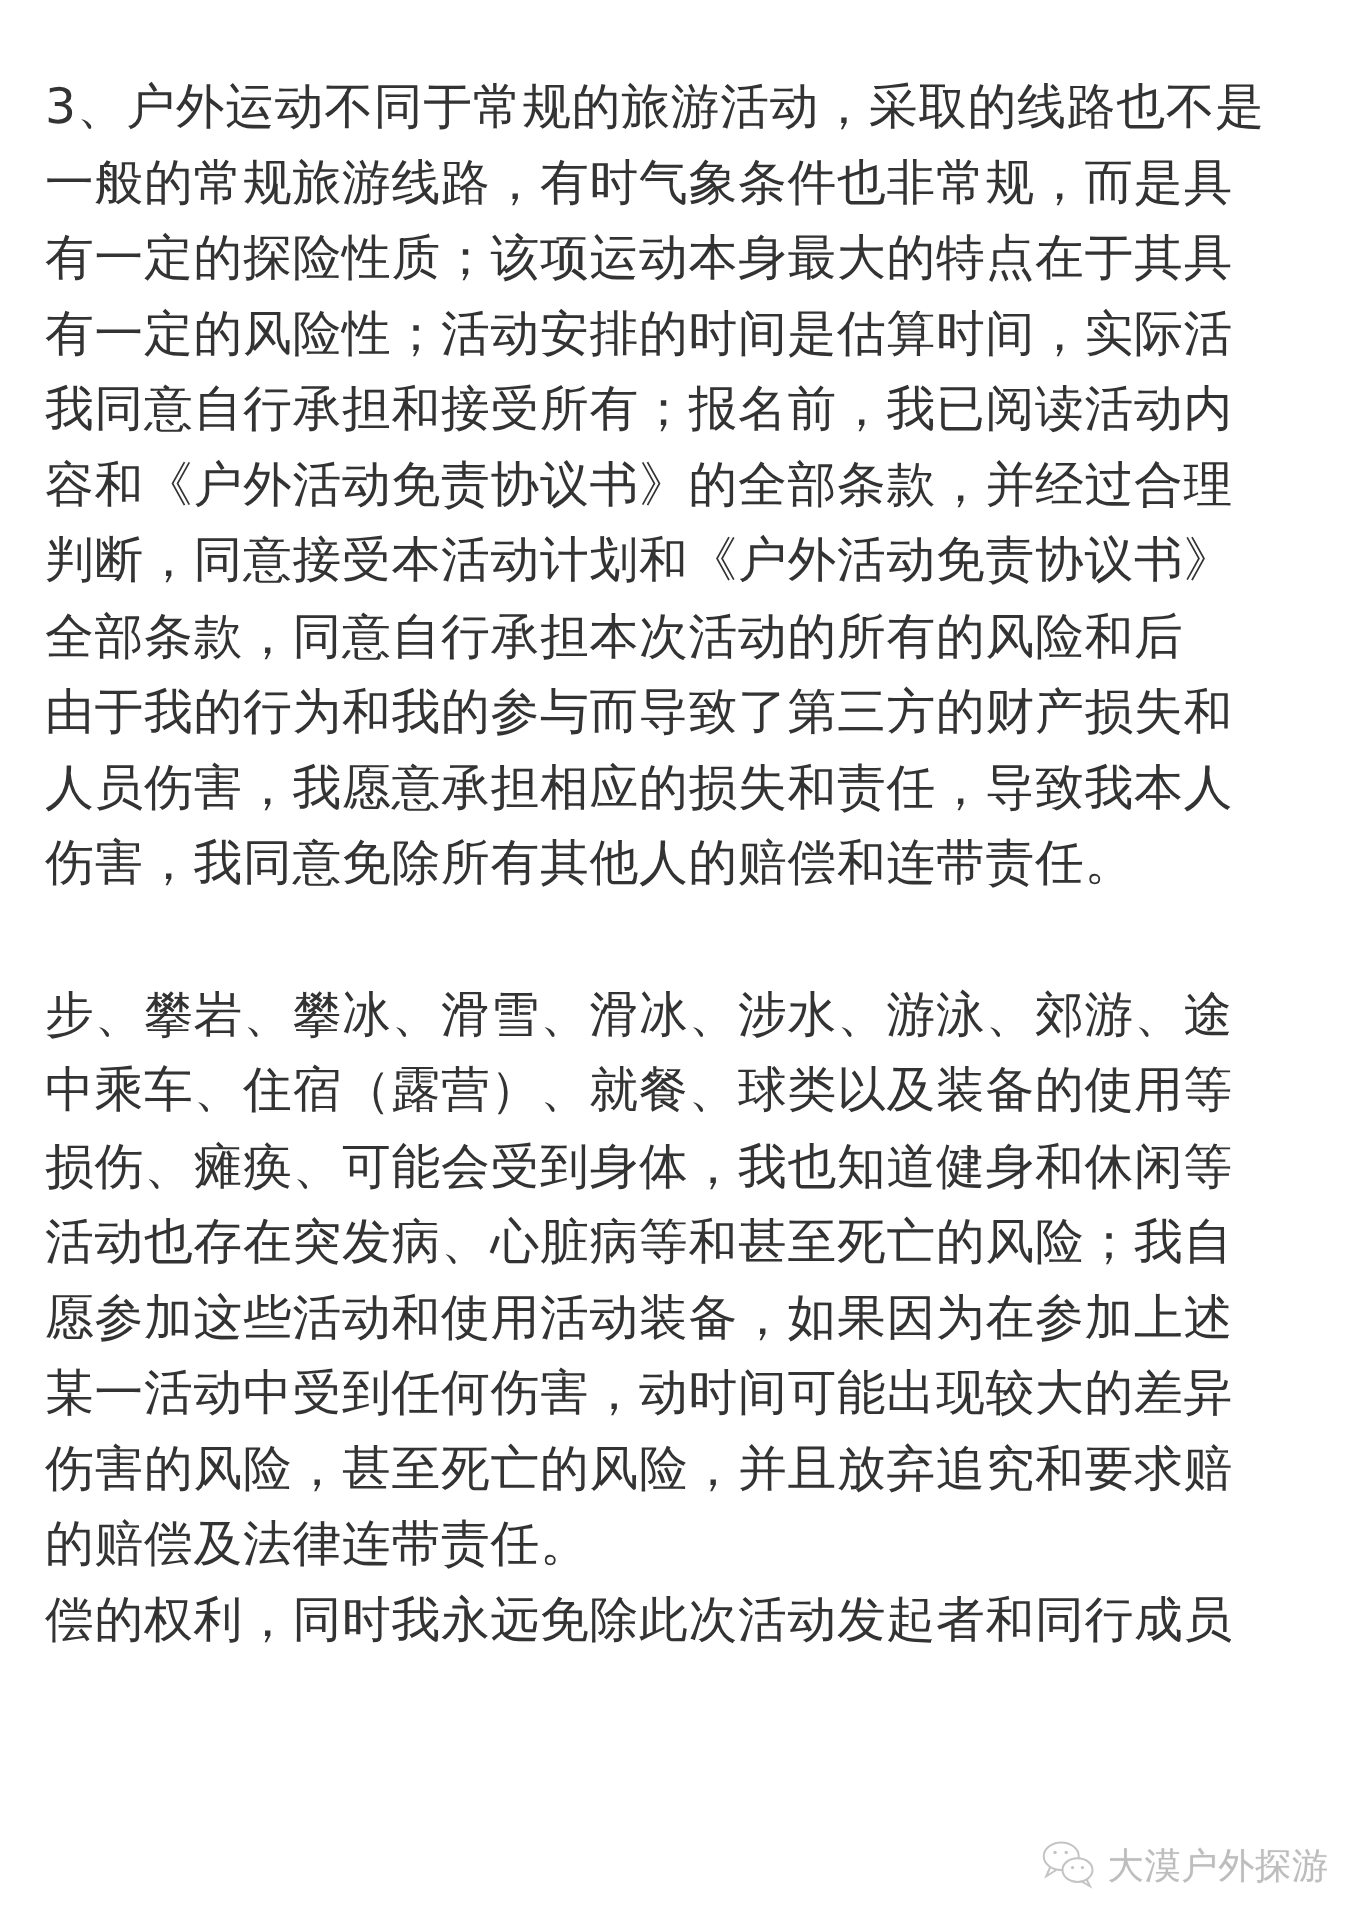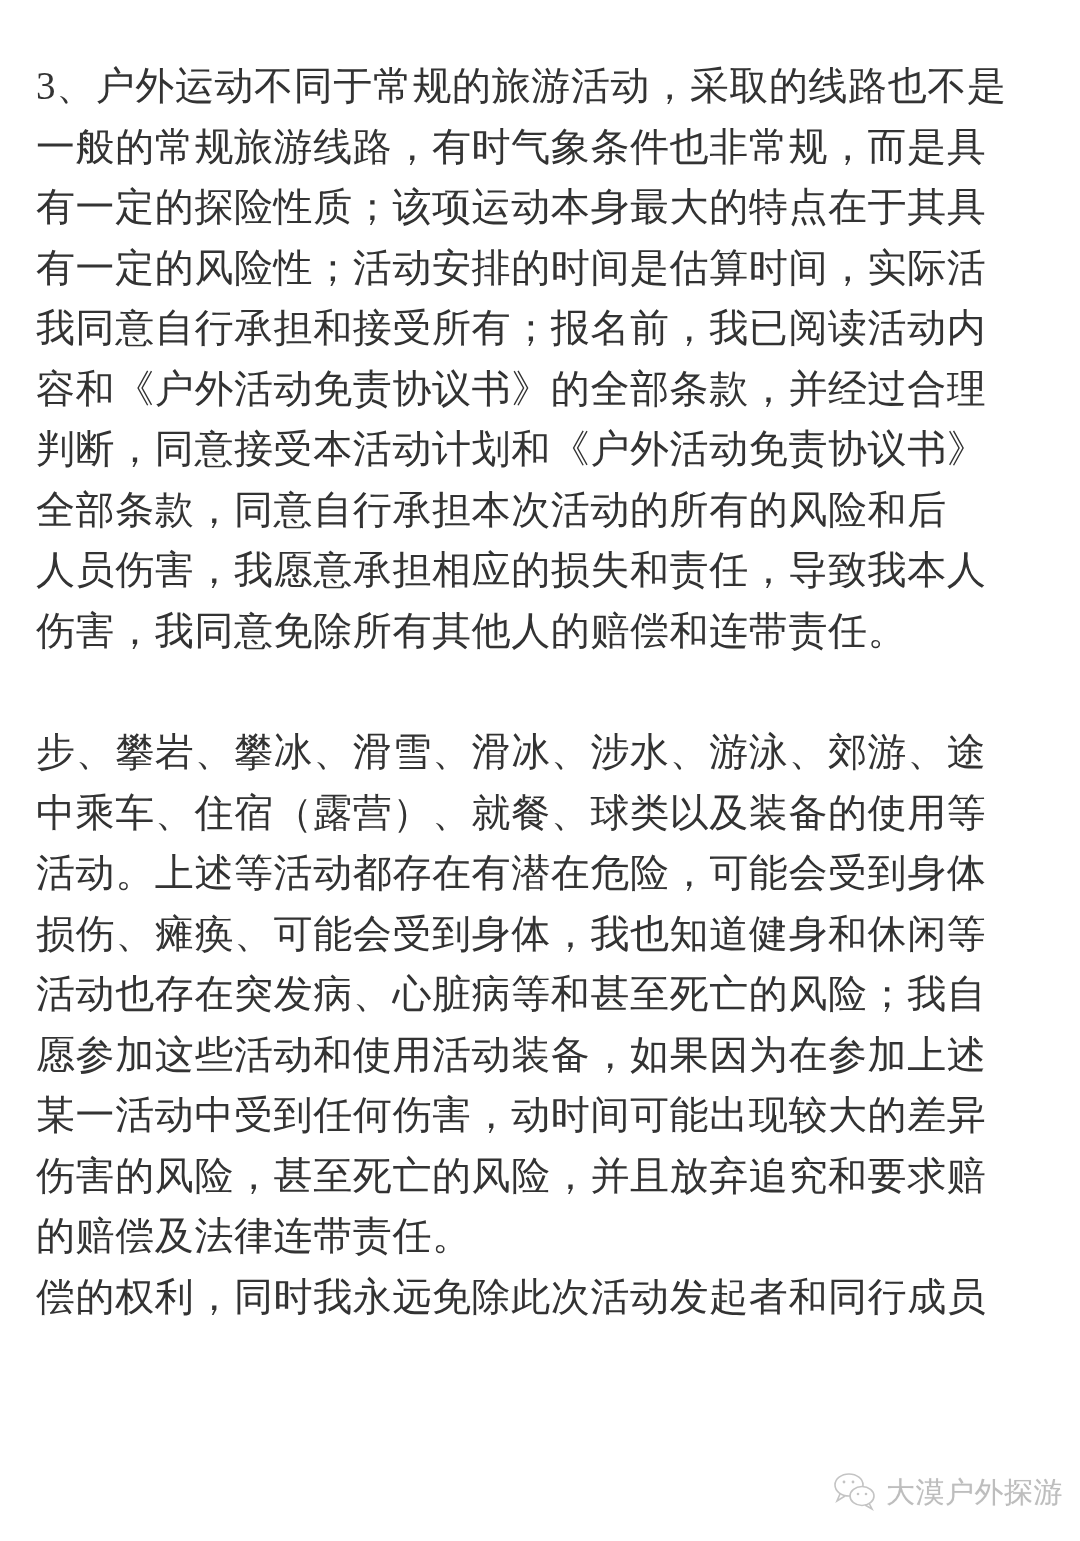--- a/index.html
+++ b/index.html
@@ -13,21 +13,20 @@
       position: relative;
       overflow: hidden;
       font-family: "DejaVu Sans", "Liberation Sans", sans-serif;
       color: #333333;
     }
     .article {
       position: absolute;
       left: 36px;
       top: 56px;
       width: 1010px;
-      font-family: Liberation Serif, serif;
     }
     .para {
       margin: 0;
     }
     .line {
       display: block;
       font-size: 39px;
       line-height: 60.5px;
       height: 60.5px;
       white-space: nowrap;
@@ -62,30 +61,30 @@
 <div class="article">
   <div class="para">
     <span class="line">3、户外运动不同于常规的旅游活动，采取的线路也不是</span>
     <span class="line">一般的常规旅游线路，有时气象条件也非常规，而是具</span>
     <span class="line">有一定的探险性质；该项运动本身最大的特点在于其具</span>
     <span class="line">有一定的风险性；活动安排的时间是估算时间，实际活</span>
     <span class="line">我同意自行承担和接受所有；报名前，我已阅读活动内</span>
     <span class="line">容和《户外活动免责协议书》的全部条款，并经过合理</span>
     <span class="line">判断，同意接受本活动计划和《户外活动免责协议书》</span>
     <span class="line">全部条款，同意自行承担本次活动的所有的风险和后</span>
+    <span class="line">由于我的行为和我的参与而导致了第三方的财产损失和</span>
     <span class="line">人员伤害，我愿意承担相应的损失和责任，导致我本人</span>
     <span class="line">伤害，我同意免除所有其他人的赔偿和连带责任。</span>
   </div>
 
   <div class="gap"></div>
 
   <div class="para">
     <span class="line">步、攀岩、攀冰、滑雪、滑冰、涉水、游泳、郊游、途</span>
     <span class="line">中乘车、住宿（露营）、就餐、球类以及装备的使用等</span>
-    <span class="line">活动。上述等活动都存在有潜在危险，可能会受到身体</span>
     <span class="line">损伤、瘫痪、可能会受到身体，我也知道健身和休闲等</span>
     <span class="line">活动也存在突发病、心脏病等和甚至死亡的风险；我自</span>
     <span class="line">愿参加这些活动和使用活动装备，如果因为在参加上述</span>
     <span class="line">某一活动中受到任何伤害，动时间可能出现较大的差异</span>
     <span class="line">伤害的风险，甚至死亡的风险，并且放弃追究和要求赔</span>
     <span class="line">的赔偿及法律连带责任。</span>
     <span class="line">偿的权利，同时我永远免除此次活动发起者和同行成员</span>
   </div>
 </div>
 

